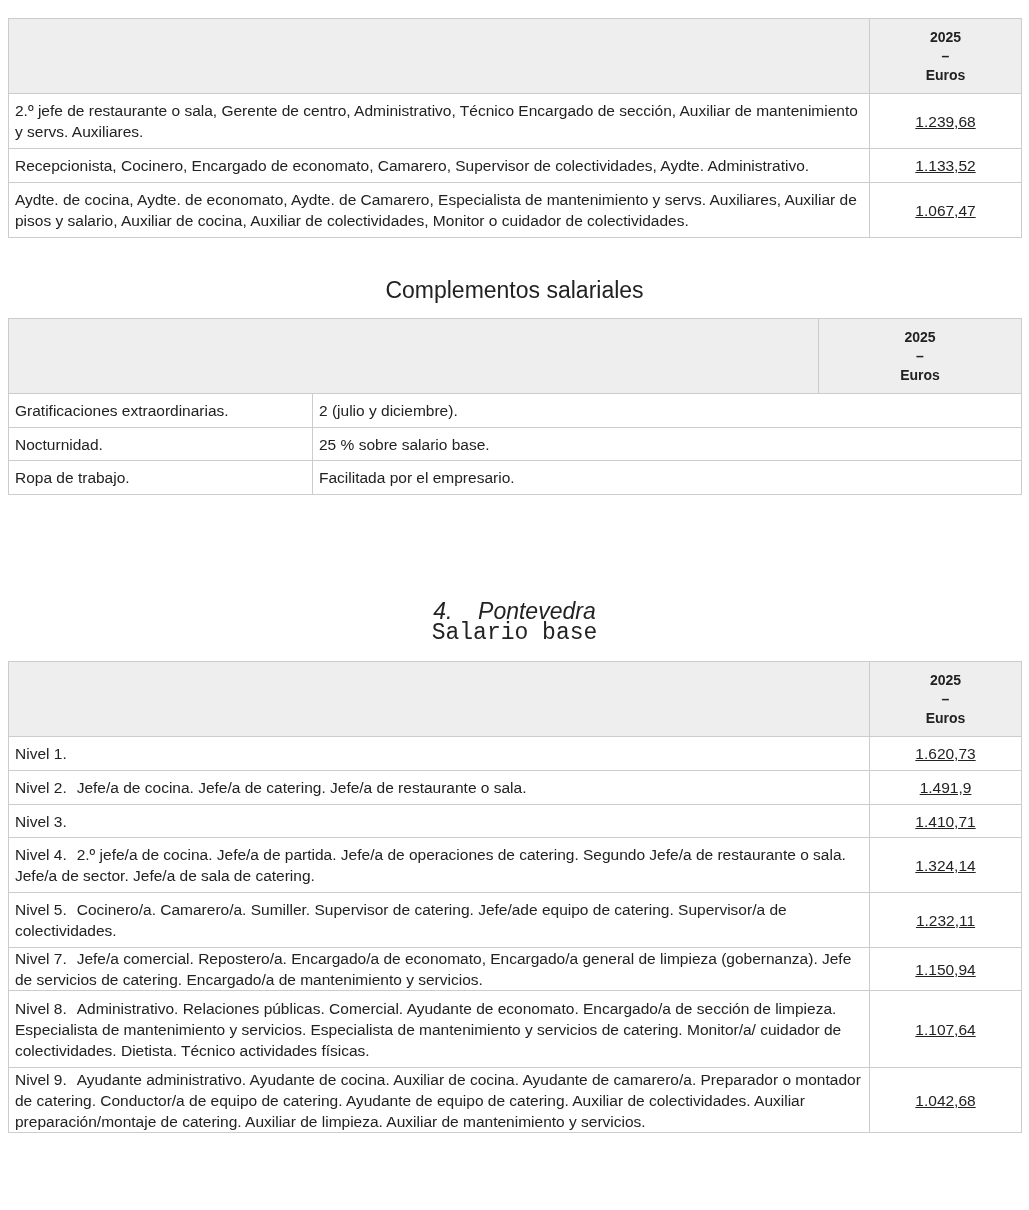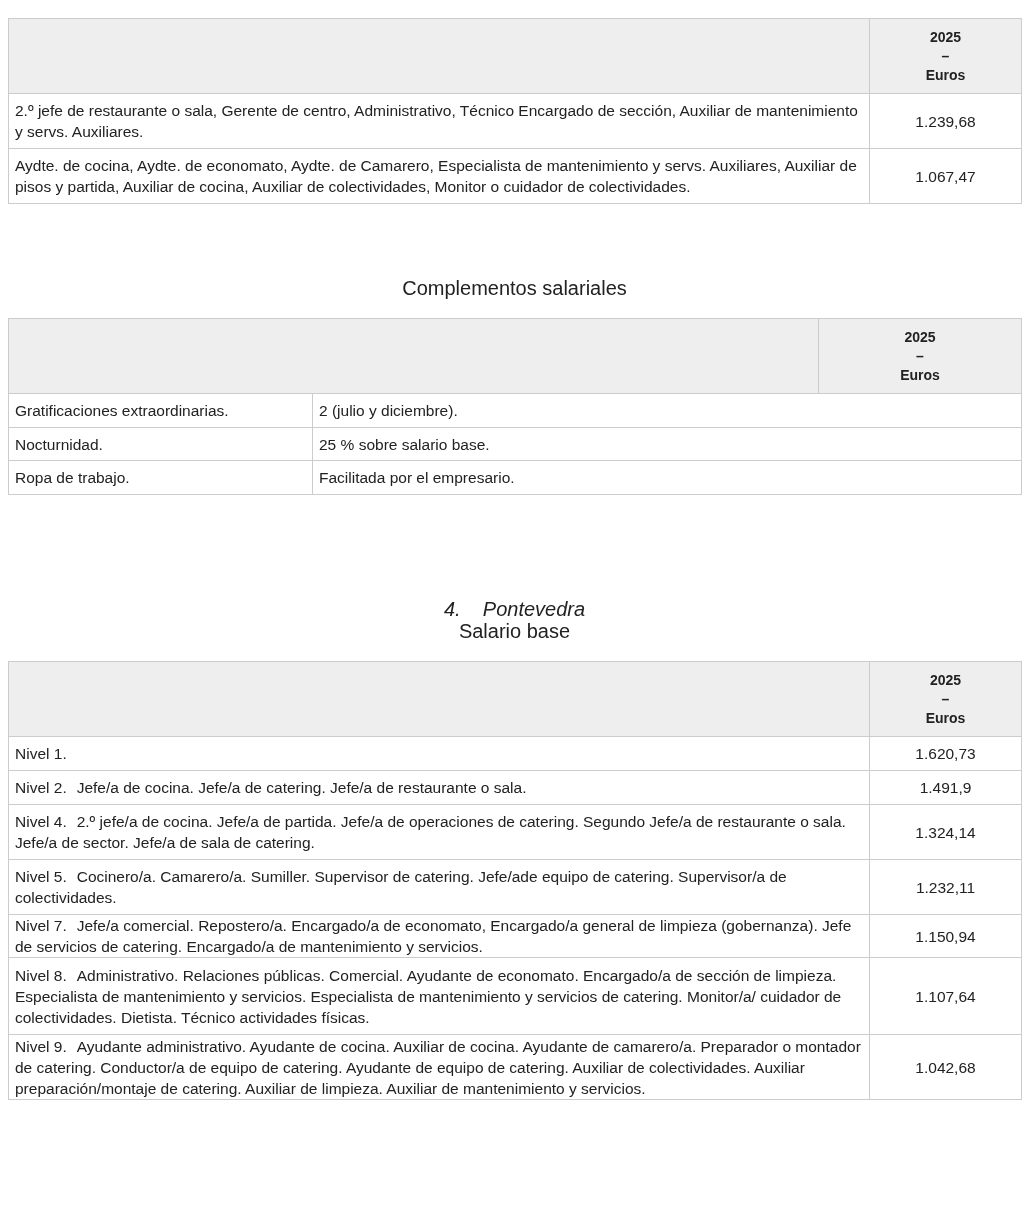--- a/index.html
+++ b/index.html
@@ -3,23 +3,23 @@
   <meta charset="utf-8">
   <style>
     html, body { margin: 0; padding: 0; background: #ffffff; }
     body {
       width: 1029px; height: 1210px; position: relative;
       font-family: "Liberation Sans", sans-serif; color: #222222; font-size: 15.5px;
     }
     table { border-collapse: collapse; position: absolute; left: 8px; width: 1014px; table-layout: fixed; }
     td, th { border: 1px solid #cccccc; padding: 0 6px; line-height: 21px; vertical-align: middle; margin-top: 16px; }
     th { background: #eeeeee; font-weight: bold; font-size: 14px; text-align: center; line-height: 19px; padding: 6px 6px; }
-    td.val { text-align: center; }
+    td.val { text-align: center; text-decoration: underline; }
     th.blank { background: #eeeeee; }
-    .caption { position: absolute; left: 0; width: 1029px; text-align: center; font-size: 20px; color: #222; }
+    .caption { position: absolute; left: 0; width: 1029px; text-align: center; font-size: 23px; color: #222; }
     .italic { font-style: italic; }
     .hdr-line { display: block; }
     .nivel { display: inline-block; padding-right: 10px; }
   </style>
 </head>
 <body>
 
 <table style="top:18px;">
   <colgroup>
       <col style="width:861px">
@@ -31,22 +31,26 @@
     <th>
       <span class="hdr-line">2025</span>
       <span class="hdr-line">–</span>
       <span class="hdr-line">Euros</span>
     </th>
   </tr>
   <tr style="height:55px">
     <td>2.º jefe de restaurante o sala, Gerente de centro, Administrativo, Técnico Encargado de sección, Auxiliar de mantenimiento y servs. Auxiliares.</td>
     <td class="val">1.239,68</td>
   </tr>
+  <tr style="height:34px">
+    <td>Recepcionista, Cocinero, Encargado de economato, Camarero, Supervisor de colectividades, Aydte. Administrativo.</td>
+    <td class="val">1.133,52</td>
+  </tr>
   <tr style="height:55px">
-    <td>Aydte. de cocina, Aydte. de economato, Aydte. de Camarero, Especialista de mantenimiento y servs. Auxiliares, Auxiliar de pisos y partida, Auxiliar de cocina, Auxiliar de colectividades, Monitor o cuidador de colectividades.</td>
+    <td>Aydte. de cocina, Aydte. de economato, Aydte. de Camarero, Especialista de mantenimiento y servs. Auxiliares, Auxiliar de pisos y salario, Auxiliar de cocina, Auxiliar de colectividades, Monitor o cuidador de colectividades.</td>
     <td class="val">1.067,47</td>
   </tr>
 </tbody>
   </table>
 
 <div class="caption" style="top:277px;">Complementos salariales</div>
 
 <table style="top:318px;">
   <colgroup>
       <col style="width:304px">
@@ -75,21 +79,21 @@
     <td colspan="2">Facilitada por el empresario.</td>
   </tr>
 </tbody>
   </table>
 
 <div class="caption italic" style="top:598px;">
   <span>4.</span>&nbsp;&nbsp;&nbsp;
   <span>Pontevedra</span>
 </div>
 
-<div class="caption" style="top:620px;">Salario base</div>
+<div class="caption" style="top:620px;font-family:Liberation Mono, monospace;">Salario base</div>
 
 <table style="top:661px;">
   <colgroup>
       <col style="width:861px">
       <col>
     </colgroup>
   <tbody>
       <tr style="height:75px">
     <th class="blank"></th>
     <th>
@@ -98,20 +102,24 @@
       <span class="hdr-line">Euros</span>
     </th>
   </tr>
   <tr style="height:34px">
     <td><span class="nivel">Nivel 1.</span><span></span></td>
     <td class="val">1.620,73</td>
   </tr>
   <tr style="height:34px">
     <td><span class="nivel">Nivel 2.</span><span>Jefe/a de cocina. Jefe/a de catering. Jefe/a de restaurante o sala.</span></td>
     <td class="val">1.491,9</td>
+  </tr>
+  <tr style="height:33px">
+    <td><span class="nivel">Nivel 3.</span><span></span></td>
+    <td class="val">1.410,71</td>
   </tr>
   <tr style="height:55px">
     <td><span class="nivel">Nivel 4.</span><span>2.º jefe/a de cocina. Jefe/a de partida. Jefe/a de operaciones de catering. Segundo Jefe/a de restaurante o sala. Jefe/a de sector. Jefe/a de sala de catering.</span></td>
     <td class="val">1.324,14</td>
   </tr>
   <tr style="height:55px">
     <td><span class="nivel">Nivel 5.</span><span>Cocinero/a. Camarero/a. Sumiller. Supervisor de catering. Jefe/ade equipo de catering. Supervisor/a de colectividades.</span></td>
     <td class="val">1.232,11</td>
   </tr>
   <tr style="height:43px">

